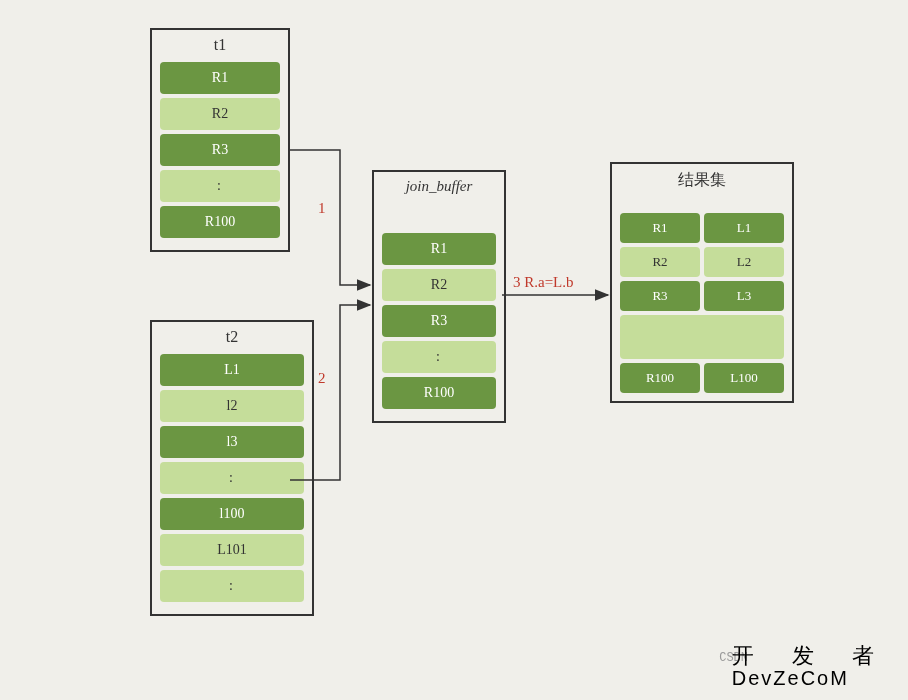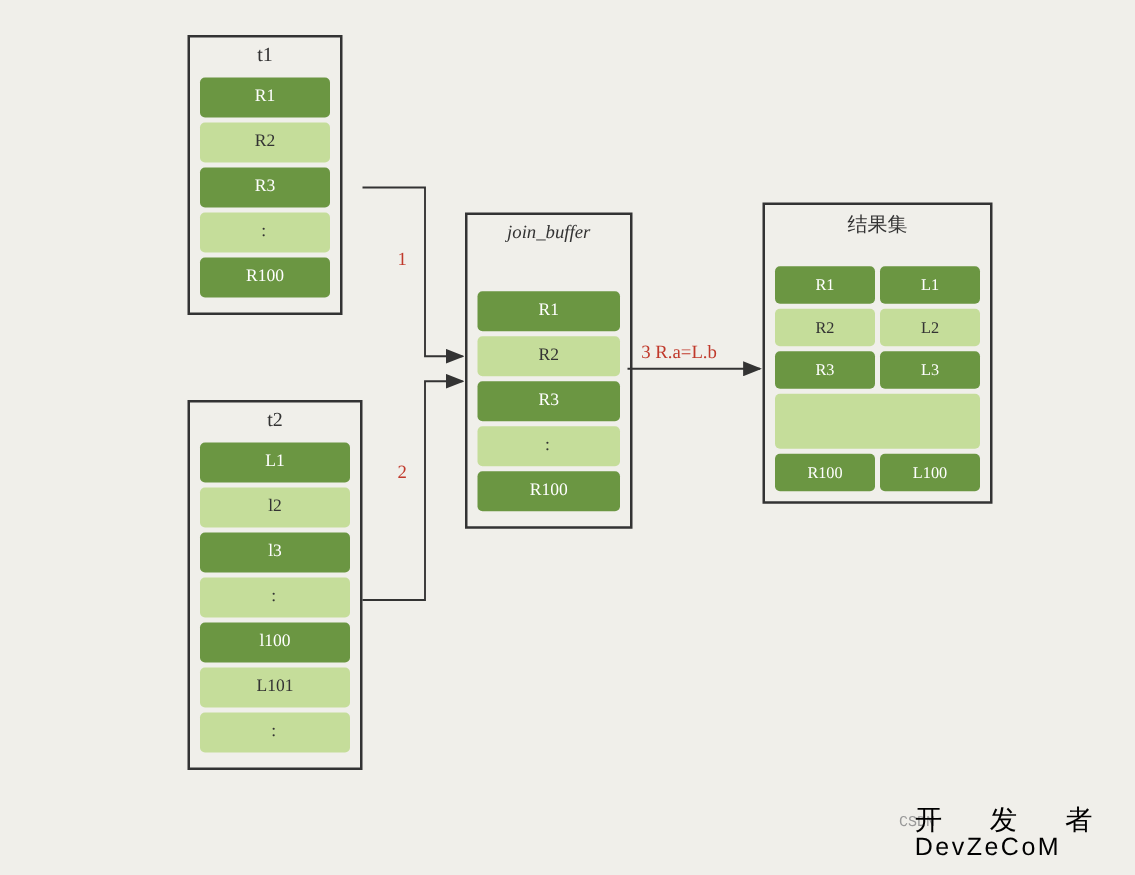--- a/index.html
+++ b/index.html
@@ -20,32 +20,32 @@
   .arrow-label{position:absolute;color:#c0392b;font-size:15px;font-family:"Comic Sans MS",cursive}
   svg.connector{position:absolute;top:0;left:0;pointer-events:none}
   .watermark1{position:absolute;right:160px;bottom:35px;color:#999;font-size:12px;font-family:Liberation Mono, monospace}
   .watermark2{position:absolute;right:18px;bottom:10px;color:#000000;font-family:Arial,sans-serif}
   .watermark2 .zh{font-size:22px;letter-spacing:16px;display:block;text-align:right}
   .watermark2 .en{font-size:20px;letter-spacing:2px;display:block;margin-top:-4px}
 </style>
 </head>
 <body>
 
-<div class="box" style="left:150px;top:28px;width:124px">
+<div class="box" style="left:150px;top:28px;width:140px">
   <div class="title">t1</div>
   <div class="rows" id="t1-rows">
       <div class="row dark">R1</div>
       <div class="row light">R2</div>
       <div class="row dark">R3</div>
       <div class="row dots">:</div>
       <div class="row dark">R100</div>
     </div>
 </div>
 
-<div class="box" style="left:150px;top:320px;width:140px">
+<div class="box" style="left:150px;top:320px;width:164px">
   <div class="title">t2</div>
   <div class="rows" id="t2-rows">
       <div class="row dark">L1</div>
       <div class="row light">l2</div>
       <div class="row dark">l3</div>
       <div class="row dots">:</div>
       <div class="row dark">l100</div>
       <div class="row light">L101</div>
       <div class="row dots">:</div>
     </div>

